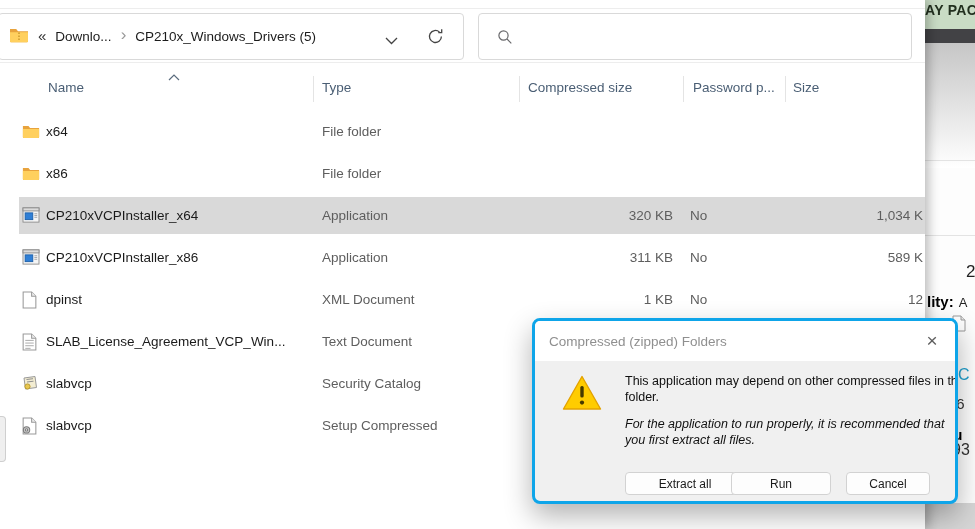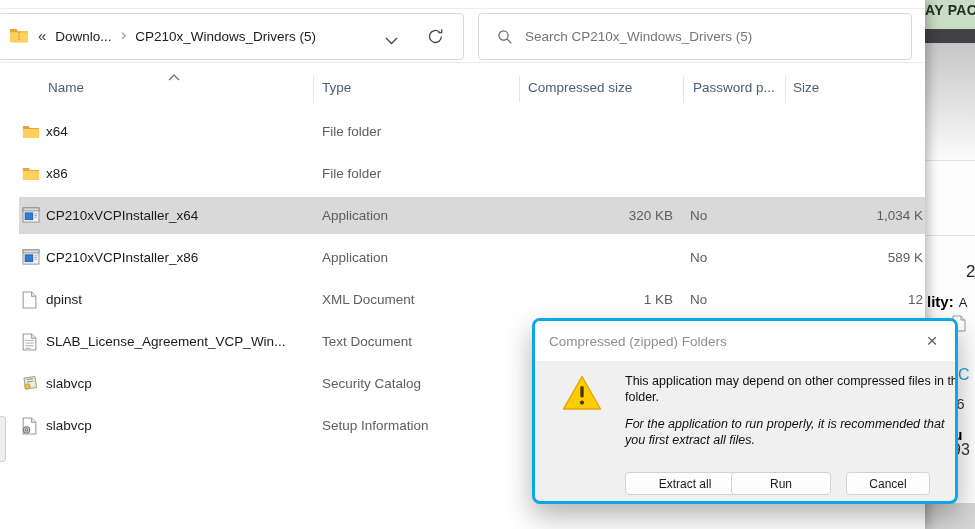--- a/index.html
+++ b/index.html
@@ -145,21 +145,20 @@
             <polyline points="14.7,1.2 14.7,4.6 11.3,4.6" fill="none" stroke="#444" stroke-width="1.3"></polyline>
           </svg>
       </span>
     </div>
 
     <div class="search">
       <svg width="16" height="16" viewBox="0 0 16 16">
           <circle cx="6.5" cy="6.5" r="4.6" fill="none" stroke="#68686b" stroke-width="1.2"></circle>
           <line x1="10" y1="10" x2="14.3" y2="14.3" stroke="#68686b" stroke-width="1.2"></line>
         </svg>
-      <input type="text" placeholder="Search CP210x_Windows_Drivers (5)" style="">
     </div>
 
     <div class="hl" style="top:62px"></div>
 
     <div class="cols">
       <span class="sortcaret">
         <svg width="12" height="7" viewBox="0 0 12 7">
             <polyline points="1,6 6,1 11,6" fill="none" stroke="#5a6b7d" stroke-width="1.2"></polyline>
           </svg>
       </span>
@@ -218,20 +217,21 @@
               <rect x="1" y="1" width="18" height="3.4" fill="#dcdcdc" stroke="#8a8a8a"></rect>
               <rect x="3.4" y="6.6" width="8.6" height="7.6" fill="#2f7fd6" stroke="#1c5fa8"></rect>
               <g stroke="#a0a0a0" stroke-width="1">
                 <line x1="13.8" y1="7.6" x2="17" y2="7.6"></line>
                 <line x1="13.8" y1="9.6" x2="17" y2="9.6"></line>
                 <line x1="13.8" y1="11.6" x2="17" y2="11.6"></line>
               </g>
             </svg></span>
         <span class="cell fname">CP210xVCPInstaller_x86</span>
         <span class="cell ftype">Application</span>
+        <span class="cell fcomp">311 KB</span>
         <span class="cell fpwd">No</span>
         <span class="cell fsize">589 K</span>
       </div>
 
       <div class="row">
         <span class="icn"><svg width="15" height="18" viewBox="0 0 14 17">
               <path d="M1 1 h8 l4 4 v11 h-12 z" fill="#fff" stroke="#9a9a9a"></path>
               <path d="M9 1 v4 h4" fill="#ededed" stroke="#9a9a9a"></path>
             </svg></span>
         <span class="cell fname">dpinst</span>
@@ -270,21 +270,21 @@
       </div>
 
       <div class="row">
         <span class="icn"><svg width="15" height="18" viewBox="0 0 14 17">
               <path d="M1 1 h8 l4 4 v11 h-12 z" fill="#fff" stroke="#9a9a9a"></path>
               <path d="M9 1 v4 h4" fill="#ededed" stroke="#9a9a9a"></path>
               <circle cx="4.2" cy="12.2" r="3" fill="#c9c9c9" stroke="#7a7a7a"></circle>
               <circle cx="4.2" cy="12.2" r="1.1" fill="#fff" stroke="#7a7a7a"></circle>
             </svg></span>
         <span class="cell fname">slabvcp</span>
-        <span class="cell ftype">Setup Information</span>
+        <span class="cell ftype">Setup Compressed</span>
       </div>
 
     </div>
 
     <div class="lefttab"></div>
   </div>
 
   <div class="dialog">
     <div class="dlg-title">Compressed (zipped) Folders</div>
     <div class="dlg-close">×</div>

